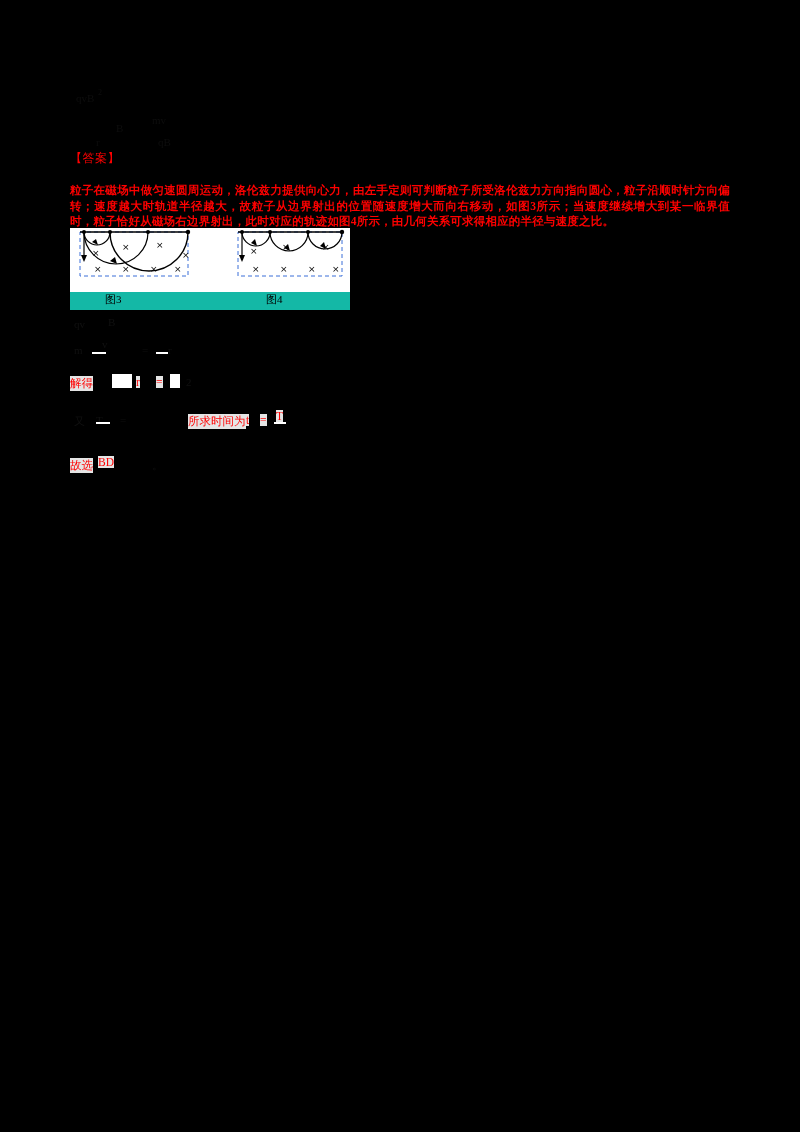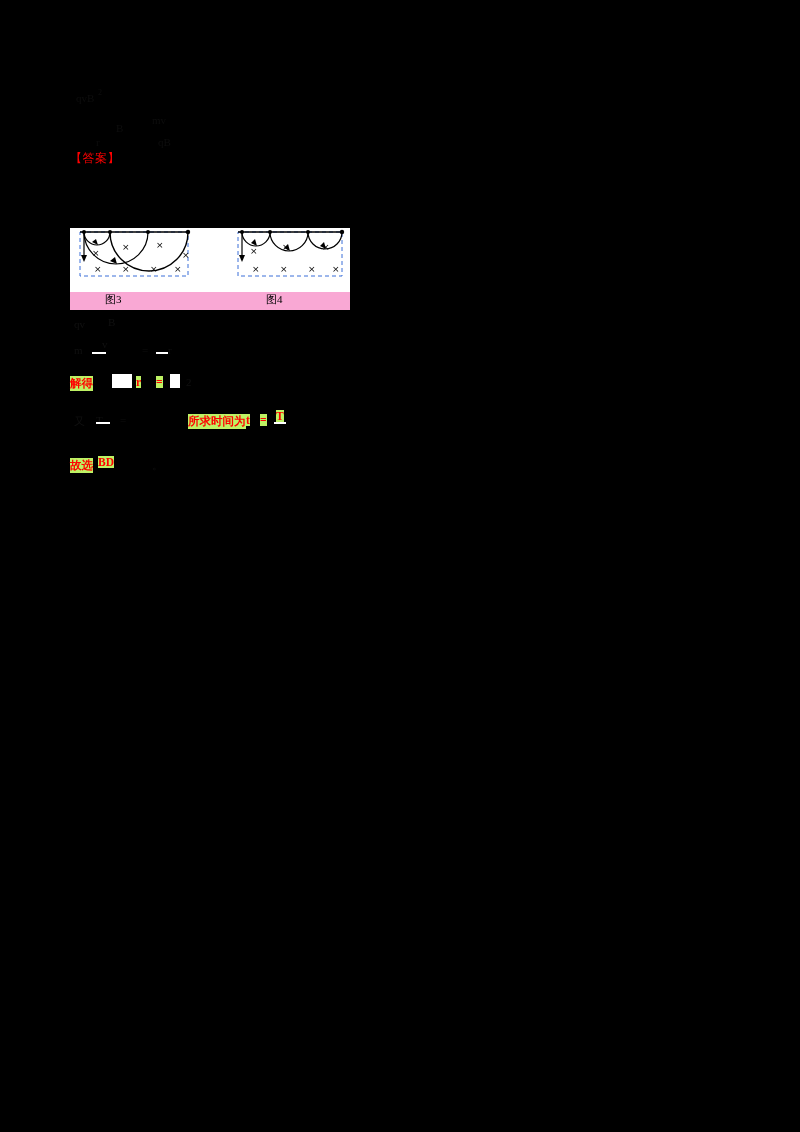--- a/index.html
+++ b/index.html
@@ -75,21 +75,21 @@
     background: #ffffff;
     border: 0;
   }
   .fig-svg { display: block; }
   .fig-caption-row {
     position: absolute;
     left: 70px;
     top: 292px;
     width: 280px;
     height: 18px;
-    background: #f9a8d4;
+    background: #14b8a6;
     color: #000000;
     font-size: 11px;
   }
   .cap {
     position: absolute;
     top: 0px;
     color: #000000;
     background: transparent;
     font-size: 11px;
   }
@@ -100,23 +100,23 @@
   .lower-block {
     position: absolute;
     left: 70px;
     top: 318px;
     width: 330px;
     height: 180px;
   }
   .redfrag {
     position: absolute;
     color: #ff0000;
-    background: #bef264;
+    background: #e5e5e5;
     font-size: 11.5px;
-    font-weight: bold;
+    font-weight: normal;
     white-space: nowrap;
   }
   .blackfrag {
     position: absolute;
     color: #101010;
     background: #000000;
     font-size: 11px;
     white-space: nowrap;
   }
   .whitebox {
@@ -133,20 +133,21 @@
     <span class="frag" style="left:6px; top:0px;">qvB</span>
     <span class="frag small" style="left:28px; top:-4px;">2</span>
     <span class="frag" style="left:46px; top:30px;">B</span>
     <span class="frag" style="left:82px; top:22px;">mv</span>
     <span class="frag" style="left:26px; top:44px;">r</span>
     <span class="frag" style="left:88px; top:44px;">qB</span>
   </div>
 
   <div class="red-label">【答案】</div>
 
+  <div class="red-para">粒子在磁场中做匀速圆周运动，洛伦兹力提供向心力，由左手定则可判断粒子所受洛伦兹力方向指向圆心，粒子沿顺时针方向偏转；速度越大时轨道半径越大，故粒子从边界射出的位置随速度增大而向右移动，如图3所示；当速度继续增大到某一临界值时，粒子恰好从磁场右边界射出，此时对应的轨迹如图4所示，由几何关系可求得相应的半径与速度之比。</div>
 
   <div class="figure-panel">
     <svg class="fig-svg" width="280" height="82" viewBox="0 0 280 82">
       <rect x="0" y="0" width="280" height="82" fill="#ffffff"></rect>
 
       <rect x="10" y="4" width="108" height="44" fill="none" stroke="#3a6fd8" stroke-width="1" stroke-dasharray="4,3"></rect>
 
       <line x1="10" y1="4" x2="118" y2="4" stroke="#000000" stroke-width="1.4"></line>
 
       <line x1="14" y1="4" x2="14" y2="30" stroke="#000000" stroke-width="1.2"></line>

